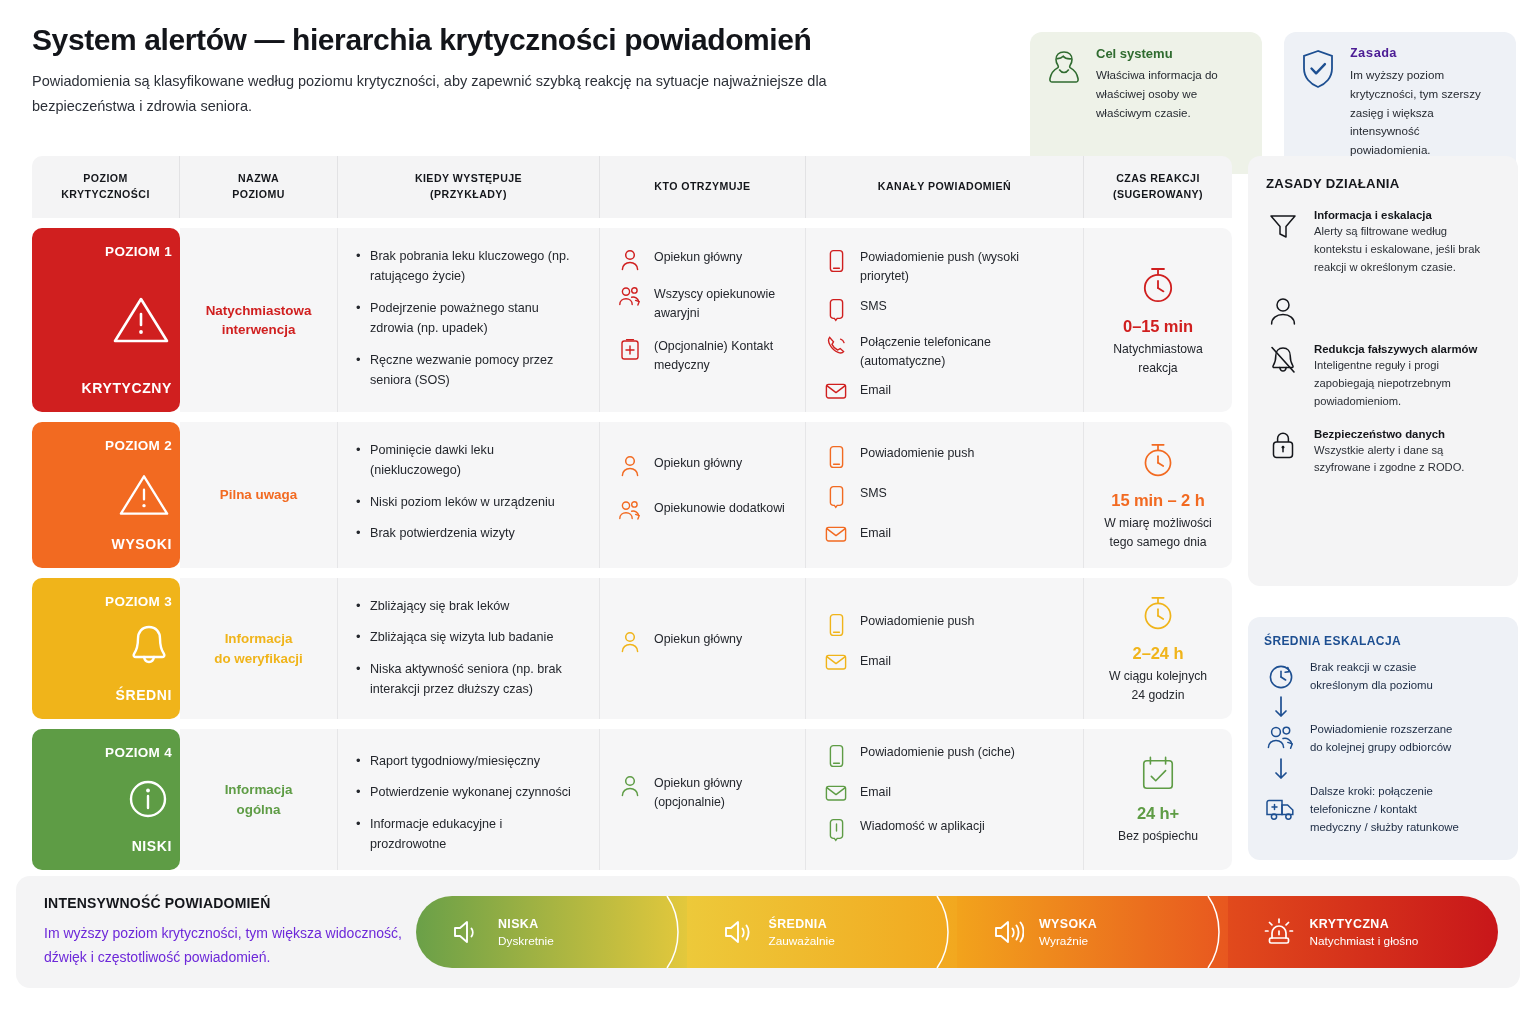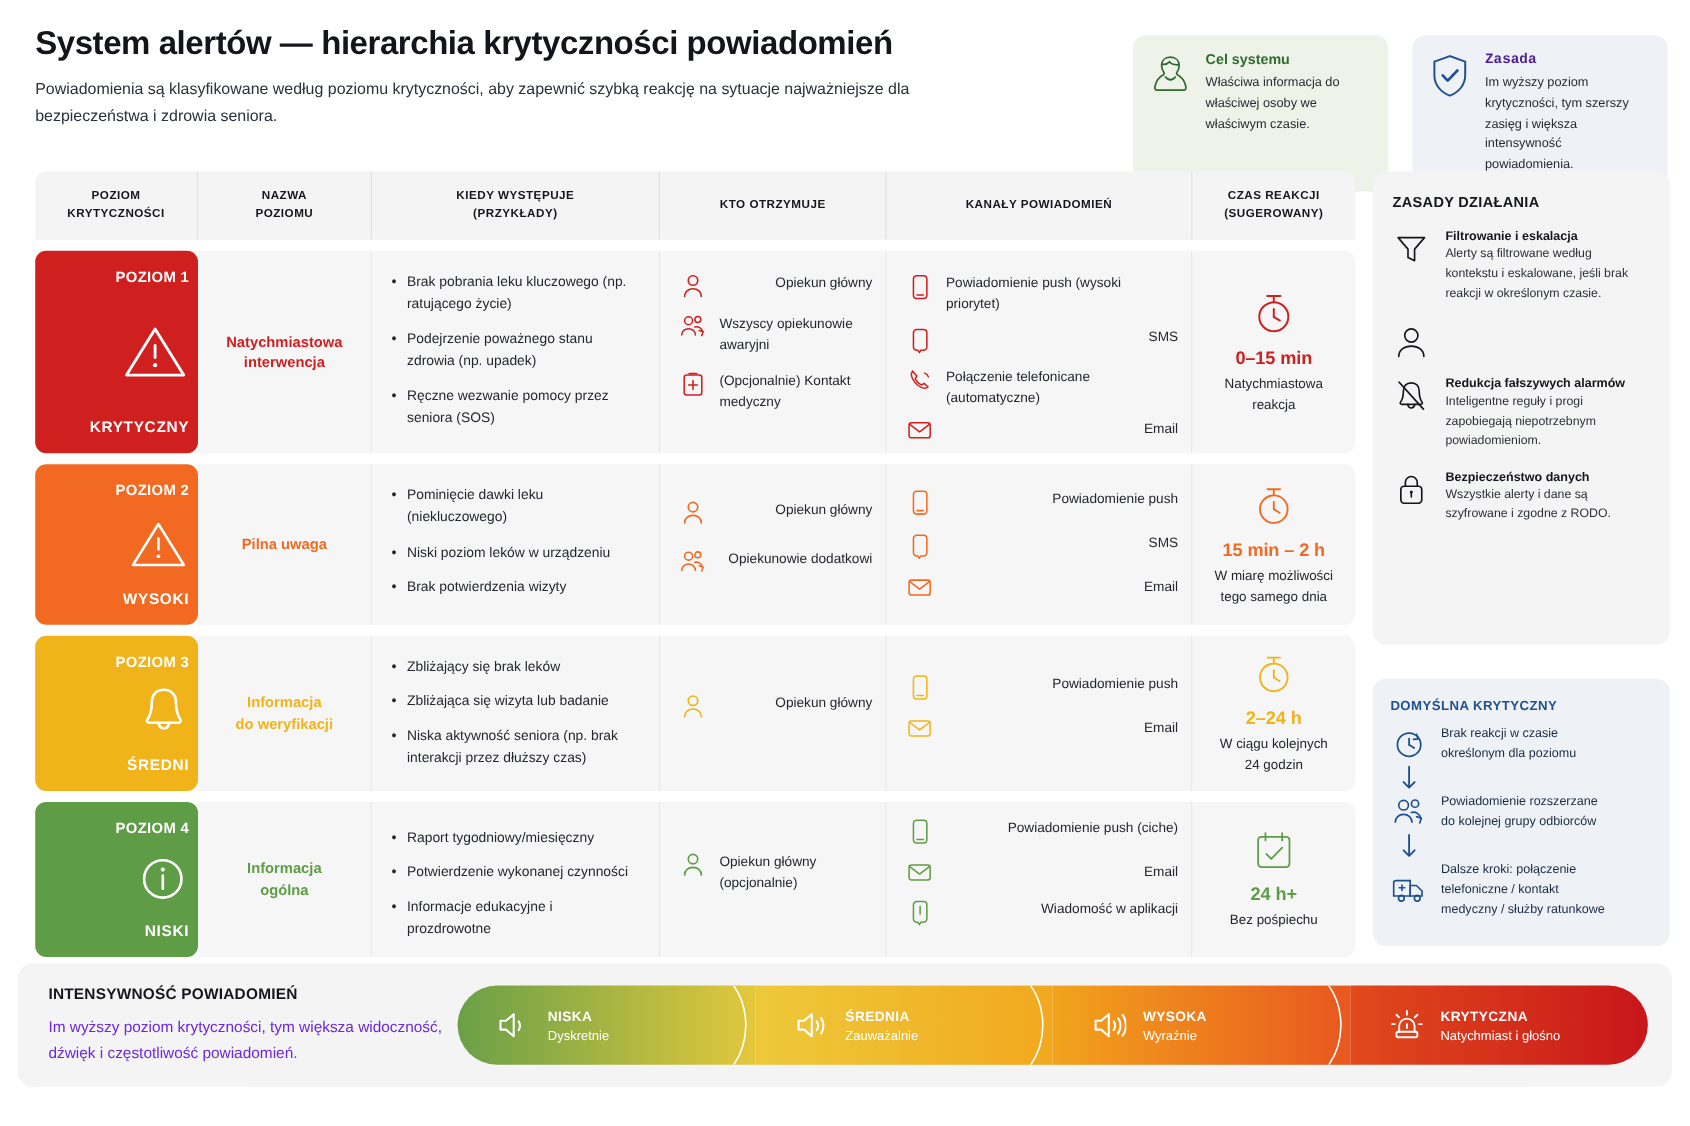--- a/index.html
+++ b/index.html
@@ -75,21 +75,21 @@
   .whencell li {
     position: relative; padding-left: 16px; font-size: 12.6px; line-height: 1.62;
     color: #24272d; margin-bottom: 11px;
   }
   .whencell li:last-child { margin-bottom: 0; }
   .whencell li::before {
     content: "•"; position: absolute; left: 2px; top: -1px; font-size: 13px; color: #24272d;
   }
 
   .listcell { padding: 20px 12px 14px 18px; display: flex; flex-direction: column; gap: 14px; }
-  .litem { display: flex; align-items: flex-start; gap: 12px; justify-content: space-between; }
+  .litem { display: flex; align-items: flex-start; gap: 12px; }
   .litem .li-ic { flex: 0 0 24px; display: flex; align-items: flex-start; justify-content: center; padding-top: 1px; }
   .litem .li-tx { font-size: 12.4px; line-height: 1.52; color: #24272d; }
 
   .timecell { display: flex; flex-direction: column; align-items: center; justify-content: center; text-align: center; padding: 10px 8px; gap: 4px; }
   .timecell .tm-ic { margin-bottom: 6px; }
   .timecell .tm-big { font-size: 16.5px; font-weight: 700; letter-spacing: -0.1px; }
   .timecell .tm-sub { font-size: 12.2px; line-height: 1.52; color: #24272d; }
 
   
   .rpanel-rules {
@@ -537,21 +537,21 @@
 
   <div class="rpanel-rules">
     <h3>ZASADY DZIAŁANIA</h3>
     <div class="rule-item">
       <span class="ri-ic">
         <svg width="30" height="30" viewBox="0 0 30 30" fill="none" stroke="#14161b" stroke-width="1.5" stroke-linejoin="round">
             <path d="M3 5h24l-9 10.5V26l-6-3v-7.5L3 5z"></path>
           </svg>
       </span>
       <div>
-          <div class="ri-t">Filtrowanie i eskalacja</div>
+          <div class="ri-t">Informacja i eskalacja</div>
           <div class="ri-d">Alerty są filtrowane według kontekstu i eskalowane, jeśli brak reakcji w określonym czasie.</div>
         </div>
     </div>
     <div class="rule-item">
       <span class="ri-ic">
         <svg width="28" height="30" viewBox="0 0 28 30" fill="none" stroke="#14161b" stroke-width="1.5">
             <circle cx="14" cy="9" r="6"></circle>
             <path d="M2.6 28c0-5.6 4.8-9.4 11.4-9.4S25.4 22.4 25.4 28" stroke-linecap="round"></path>
           </svg>
       </span>
@@ -579,21 +579,21 @@
           </svg>
       </span>
       <div>
           <div class="ri-t">Bezpieczeństwo danych</div>
           <div class="ri-d">Wszystkie alerty i dane są szyfrowane i zgodne z RODO.</div>
         </div>
     </div>
   </div>
 
   <div class="rpanel-esc">
-    <h3>DOMYŚLNA KRYTYCZNY</h3>
+    <h3>ŚREDNIA ESKALACJA</h3>
     <div class="esc-step">
       <span class="es-ic">
         <svg width="28" height="28" viewBox="0 0 28 28" fill="none" stroke="#1d4f91" stroke-width="1.6">
             <circle cx="14" cy="15" r="10.6"></circle>
             <path d="M14 15V9.4" stroke-linecap="round"></path>
             <path d="M14 15l4.6 3" stroke-linecap="round"></path>
             <path d="M20.8 5.6l1.4 4-4.1.6" stroke-linecap="round" stroke-linejoin="round"></path>
           </svg>
       </span>
       <div class="es-t"><span>Brak reakcji w czasie</span><br><span>określonym dla poziomu</span></div>

